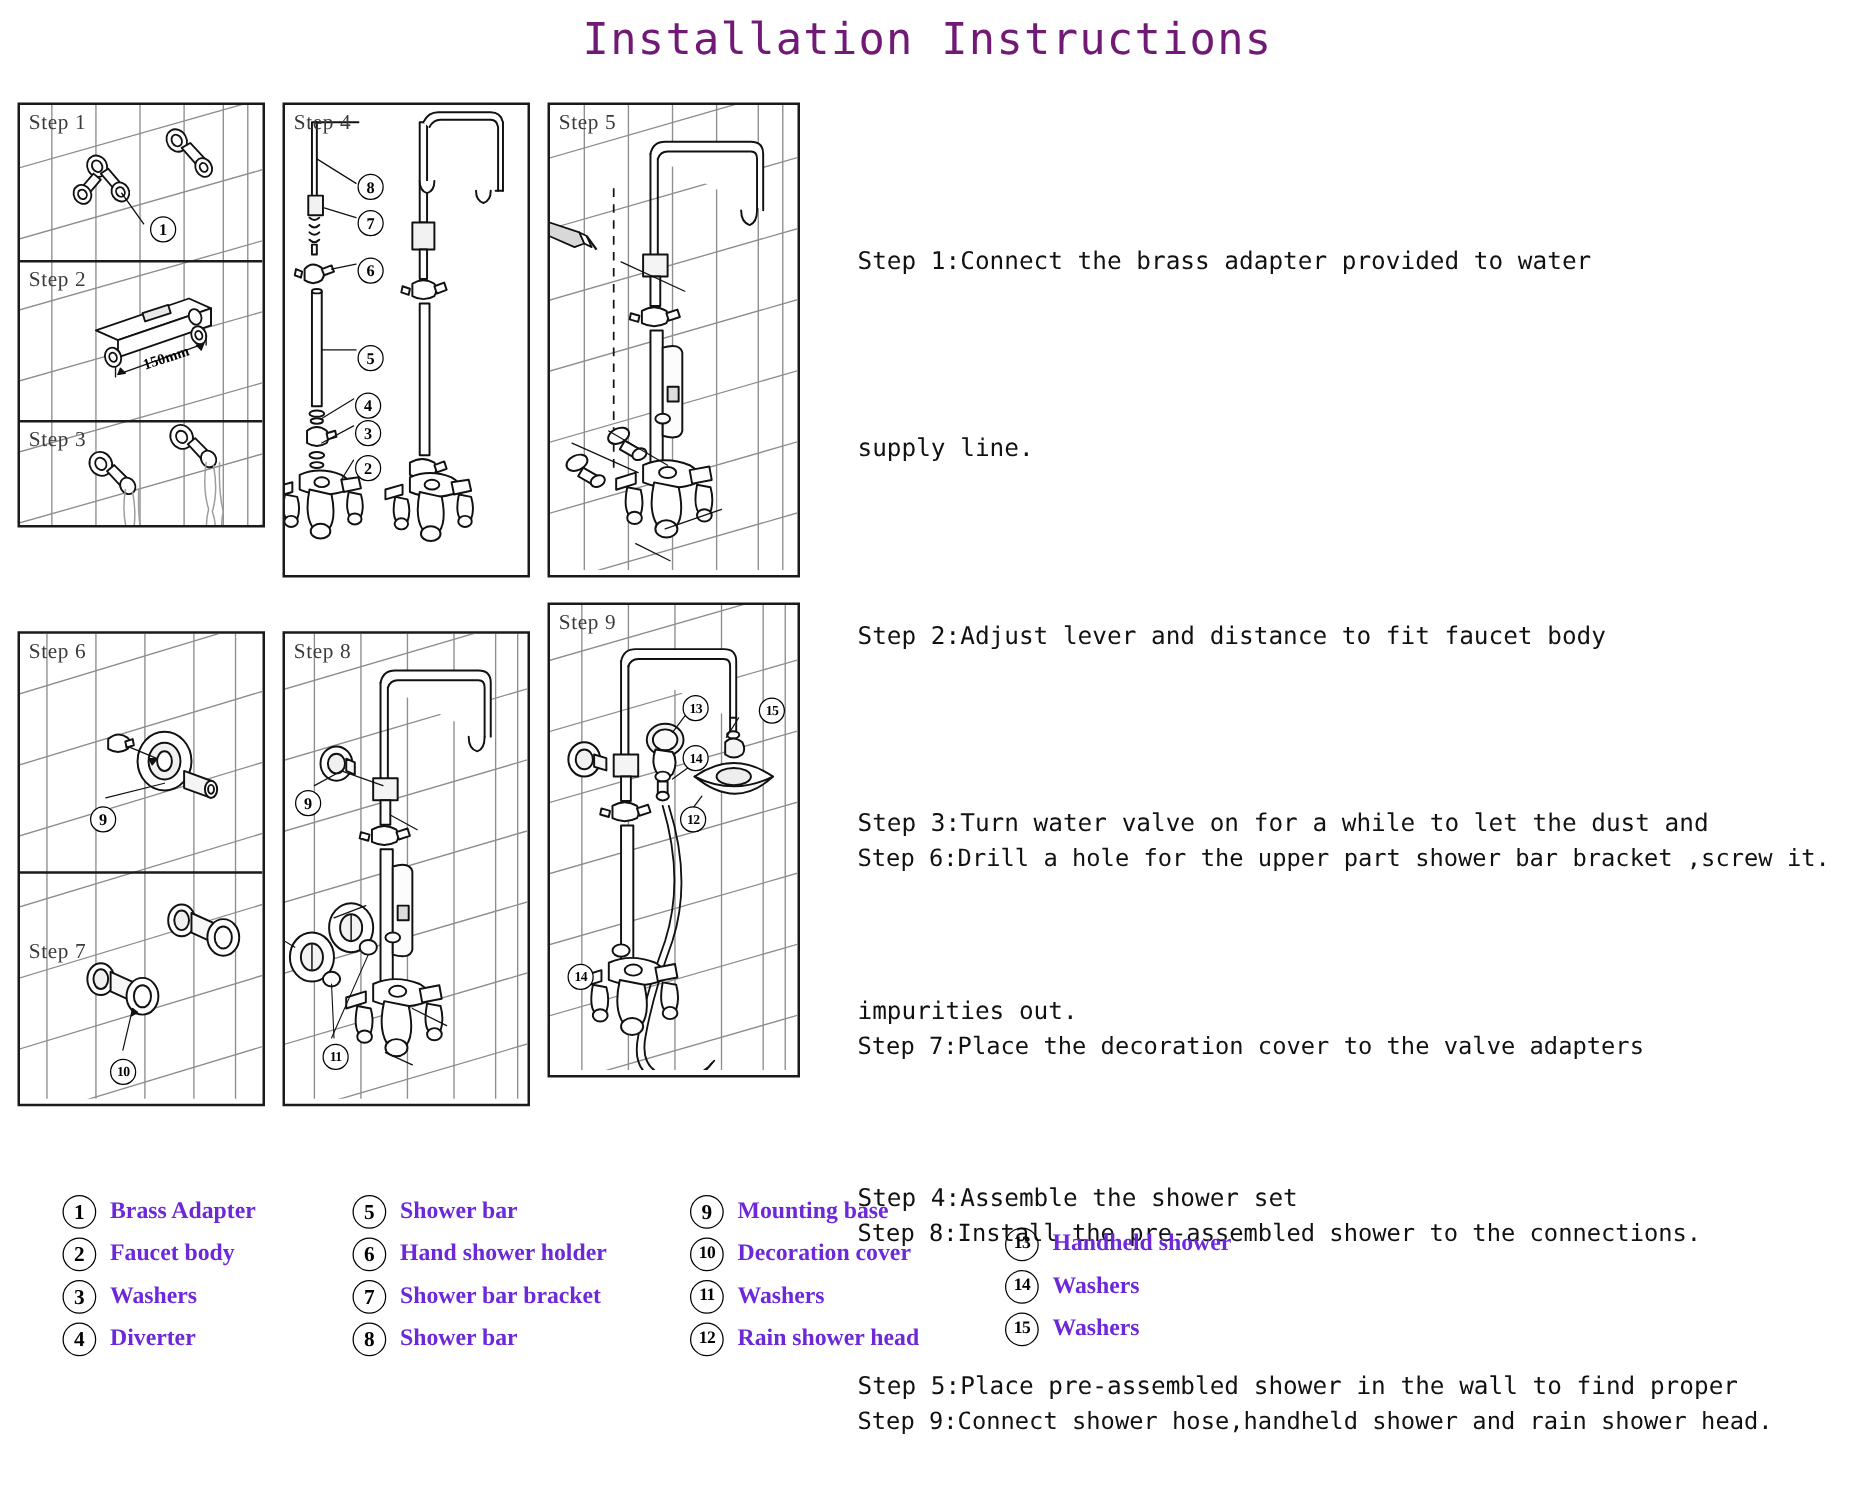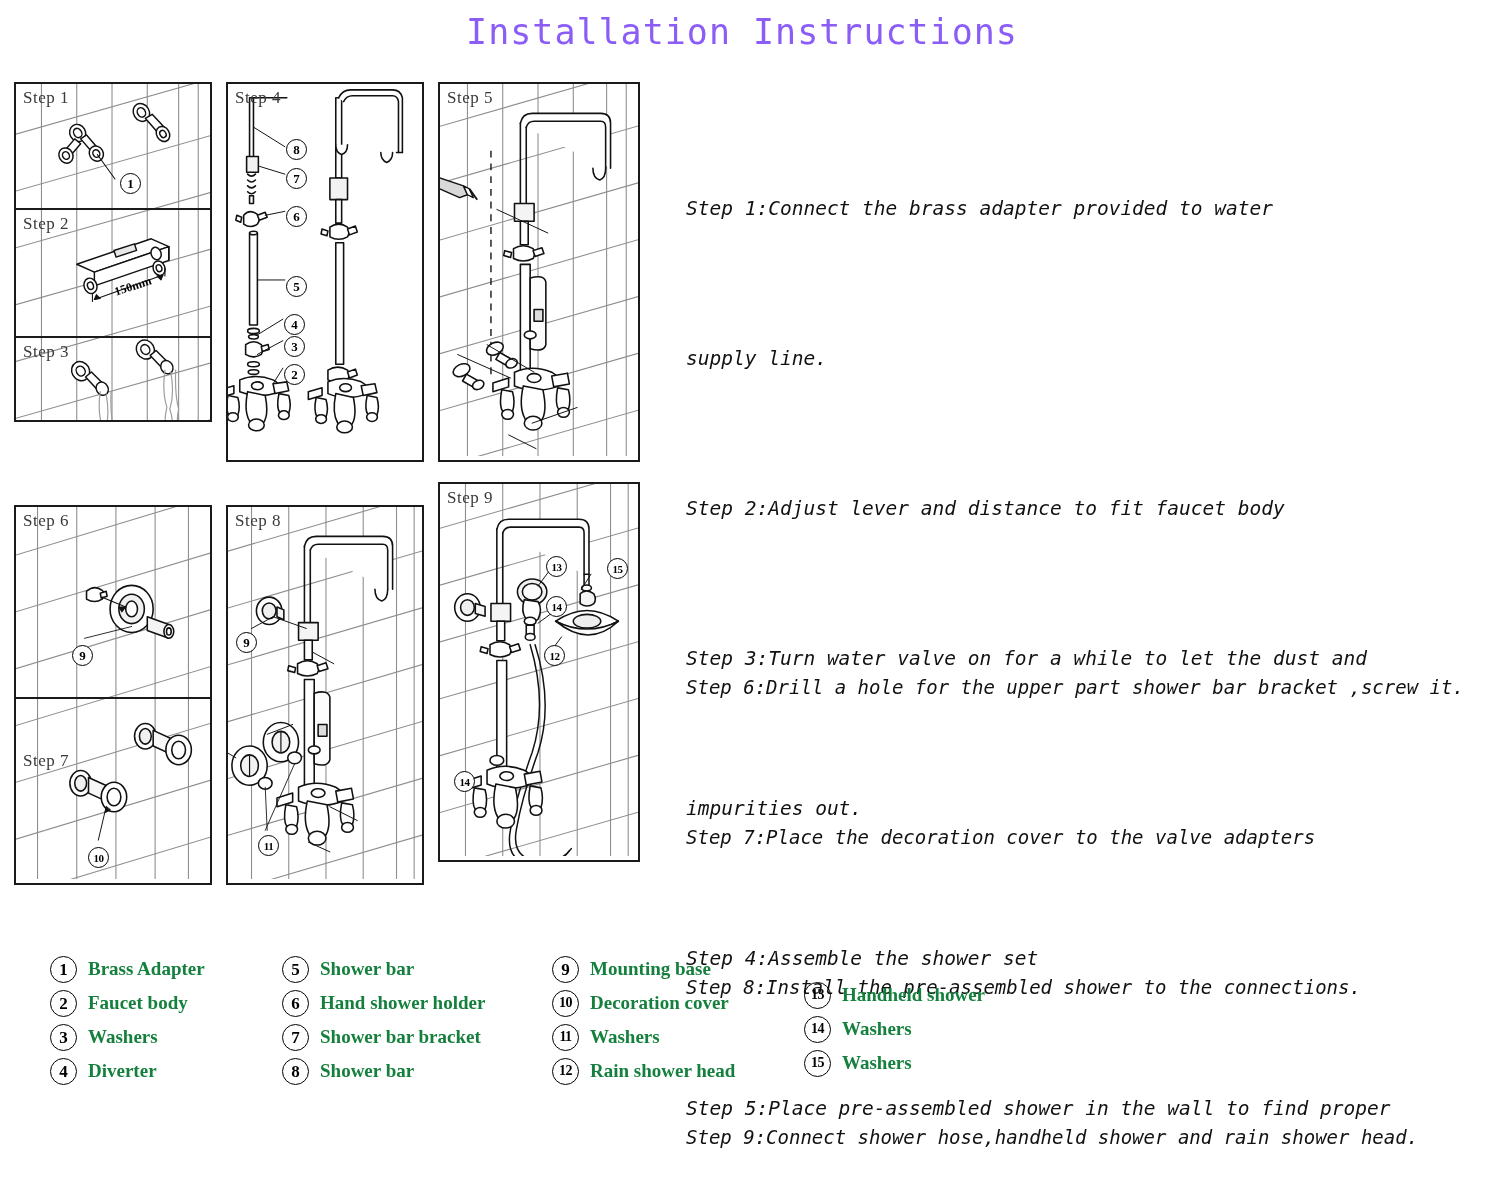--- a/index.html
+++ b/index.html
@@ -19,21 +19,21 @@
   
   .page-title {
     position: absolute;
     top: 12px;
     left: 0;
     width: 1484px;
     text-align: center;
     font-family: "DejaVu Sans Mono", "Liberation Mono", monospace;
     font-size: 35px;
     letter-spacing: 1px;
-    color: #8b5cf6;
+    color: #701a75;
   }
 
   
   .panel {
     position: absolute;
     border: 2px solid #1a1a1a;
     background: #ffffff;
     overflow: hidden;
     box-sizing: border-box;
   }
@@ -67,21 +67,21 @@
 
   
   .instructions {
     position: absolute;
     font-family: "DejaVu Sans Mono", "Liberation Mono", monospace;
     font-size: 19.5px;
     line-height: 50px;
     color: #111;
     white-space: pre-wrap;
   }
-  .instructions .line { white-space: nowrap; font-style: italic; }
+  .instructions .line { white-space: nowrap; }
 
   
   .legend {
     position: absolute;
     left: 42px;
     top: 938px;
     width: 1080px;
     height: 180px;
   }
   .legend-col { position: absolute; top: 0; }
@@ -105,21 +105,21 @@
     font-weight: 700;
     line-height: 1;
     box-sizing: border-box;
   }
   .num-circle.wide { font-size: 14px; letter-spacing: -0.5px; }
   .legend-label {
     margin-left: 11px;
     font-family: "Liberation Serif", "DejaVu Serif", serif;
     font-size: 19px;
     font-weight: 700;
-    color: #15803d;
+    color: #6d28d9;
   }
 
   
   .callout {
     position: absolute;
     width: 21px;
     height: 21px;
     border: 1.5px solid #000;
     border-radius: 50%;
     display: flex;

